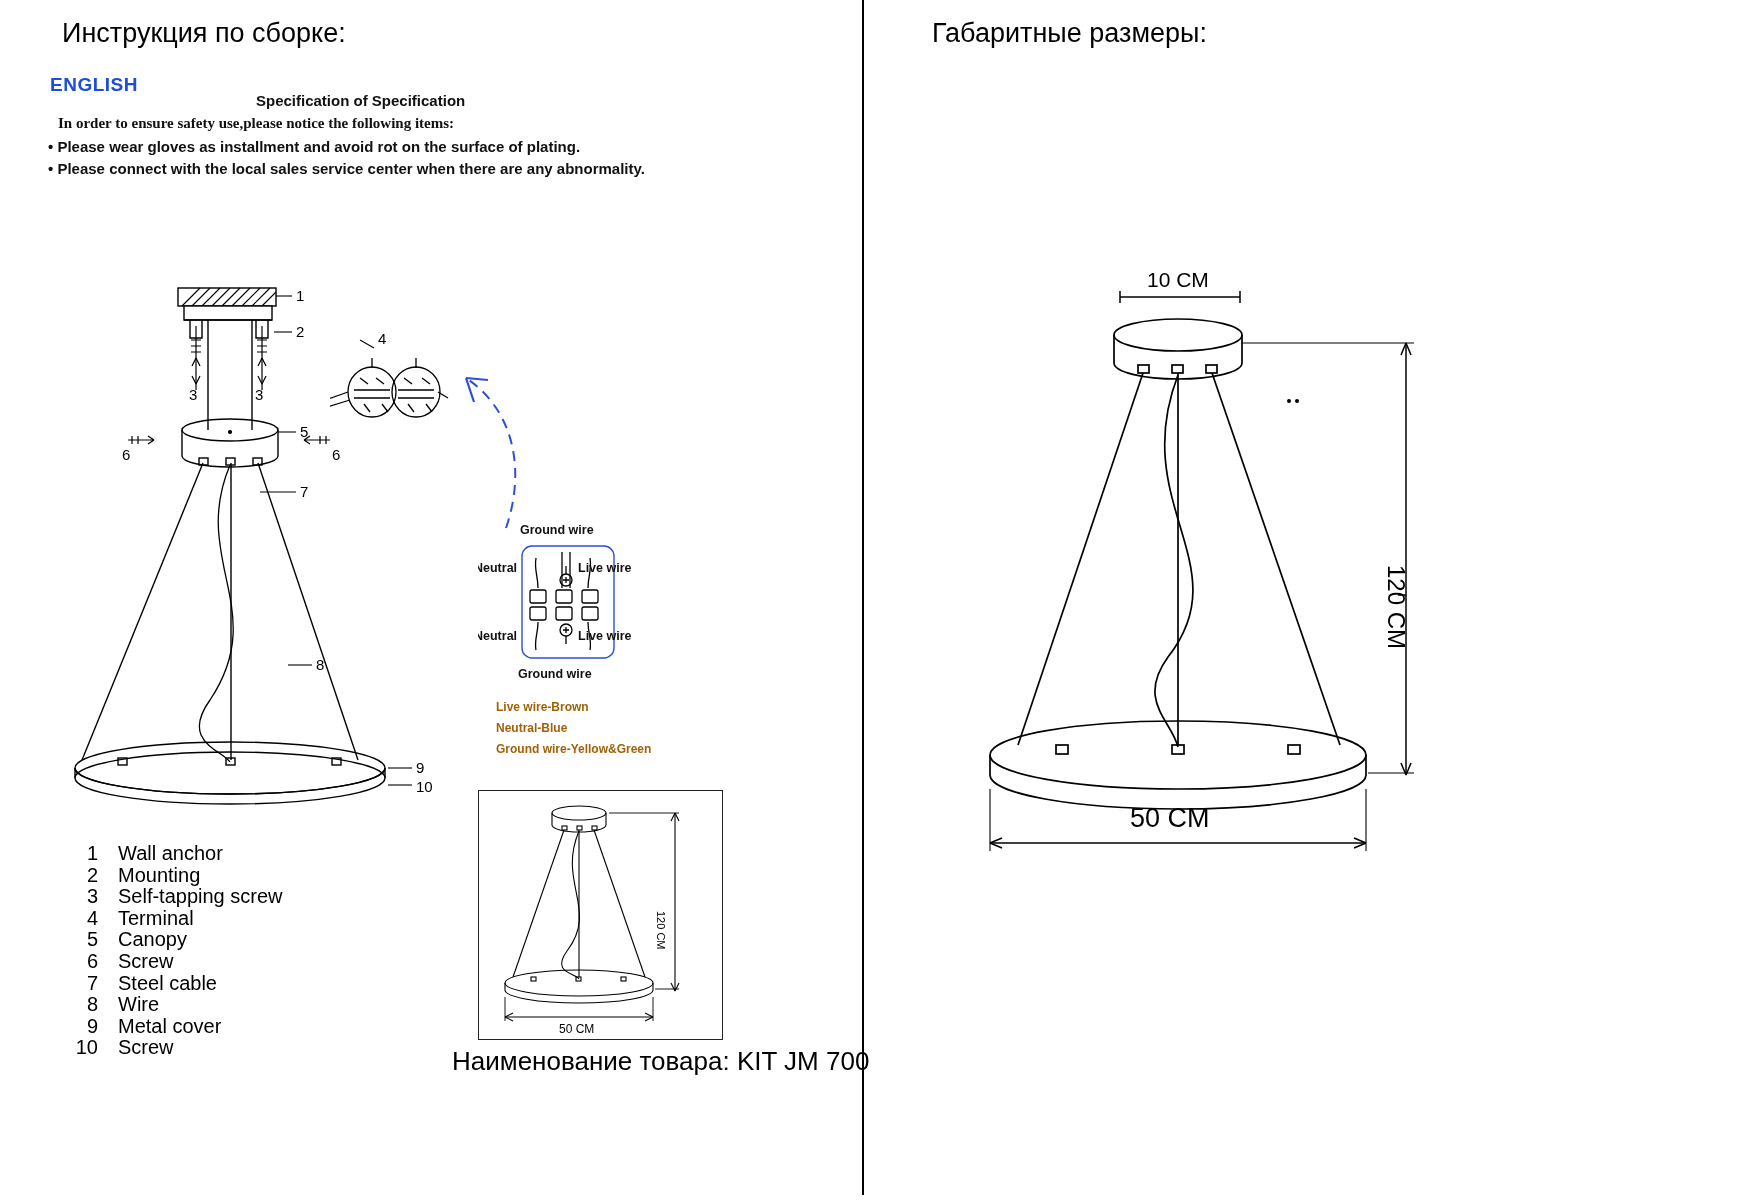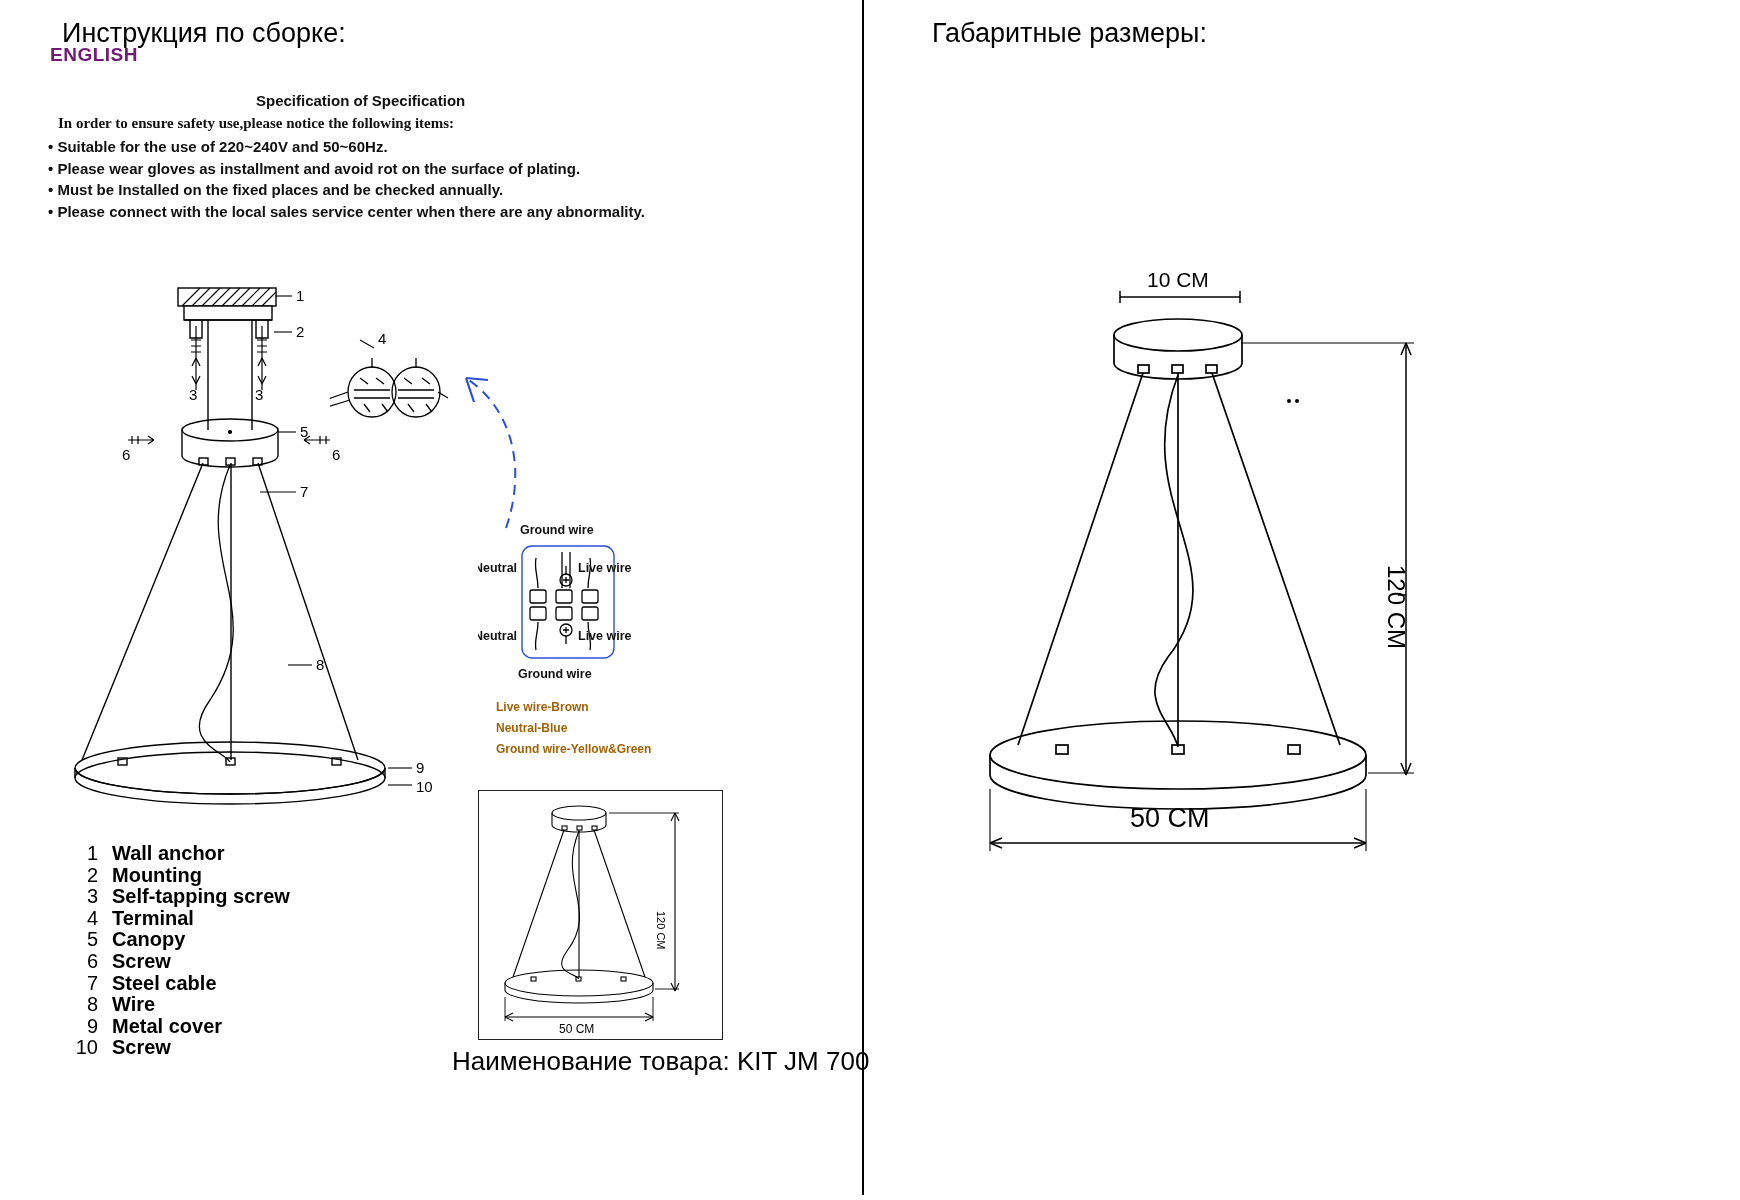--- a/index.html
+++ b/index.html
@@ -39,25 +39,25 @@
     left: 893px; top: 18px;
     font-size: 27px;
     color: #000;
     white-space: nowrap;
     margin-left: 39px;
   }
 
   
   .eng-title {
     position: absolute;
-    left: 50px; top: 44px;
+    left: 50px; top: 74px;
     font-size: 19px;
     font-weight: bold;
     letter-spacing: .5px;
-    color: #701a75;
+    color: #1d4ed8;
   }
   .spec-title {
     position: absolute;
     left: 256px; top: 92px;
     font-size: 15px;
     font-weight: bold;
     color: #111;
   }
   .spec-lead {
     position: absolute;
@@ -92,21 +92,21 @@
     margin: 0; padding: 0;
     list-style: none;
   }
   .parts li {
     font-size: 20px;
     line-height: 21.6px;
     color: #000;
     white-space: nowrap;
   }
   .parts li .num { display: inline-block; min-width: 26px; text-align: right; }
-  .parts li .lbl { margin-left: 14px; font-weight: bold; }
+  .parts li .lbl { margin-left: 20px; }
 
   
   .wire-legend {
     position: absolute;
     left: 496px; top: 697px;
     font-size: 12px;
     font-weight: bold;
     line-height: 21px;
     color: #a16207;
   }
@@ -141,23 +141,21 @@
 
   <div class="divider"></div>
 
   <div class="heading-left">Инструкция по сборке:</div>
   <div class="heading-right">Габаритные размеры:</div>
 
   <div class="eng-title">ENGLISH</div>
   <div class="spec-title">Specification of Specification</div>
   <div class="spec-lead">In order to ensure safety use,please notice the following items:</div>
   <ul class="spec-list">
-    <li>Suitable for the use of 220~240V and 50~60Hz.</li>
     <li>Please wear gloves as installment and avoid rot on the surface of plating.</li>
-    <li>Must be Installed on the fixed places and be checked annually.</li>
     <li>Please connect with the local sales service center when there are any abnormality.</li>
   </ul>
 
   <svg class="svg-abs" style="left:60px; top:280px;" width="470" height="540" viewBox="0 0 470 540">
     <g fill="none" stroke="#000" stroke-width="1.4">
 
       <rect x="118" y="8" width="98" height="18" fill="#fff" stroke="#000"></rect>
       <g stroke="#000" stroke-width="1.1">
         <line x1="122" y1="26" x2="140" y2="8"></line>
         <line x1="132" y1="26" x2="150" y2="8"></line>

